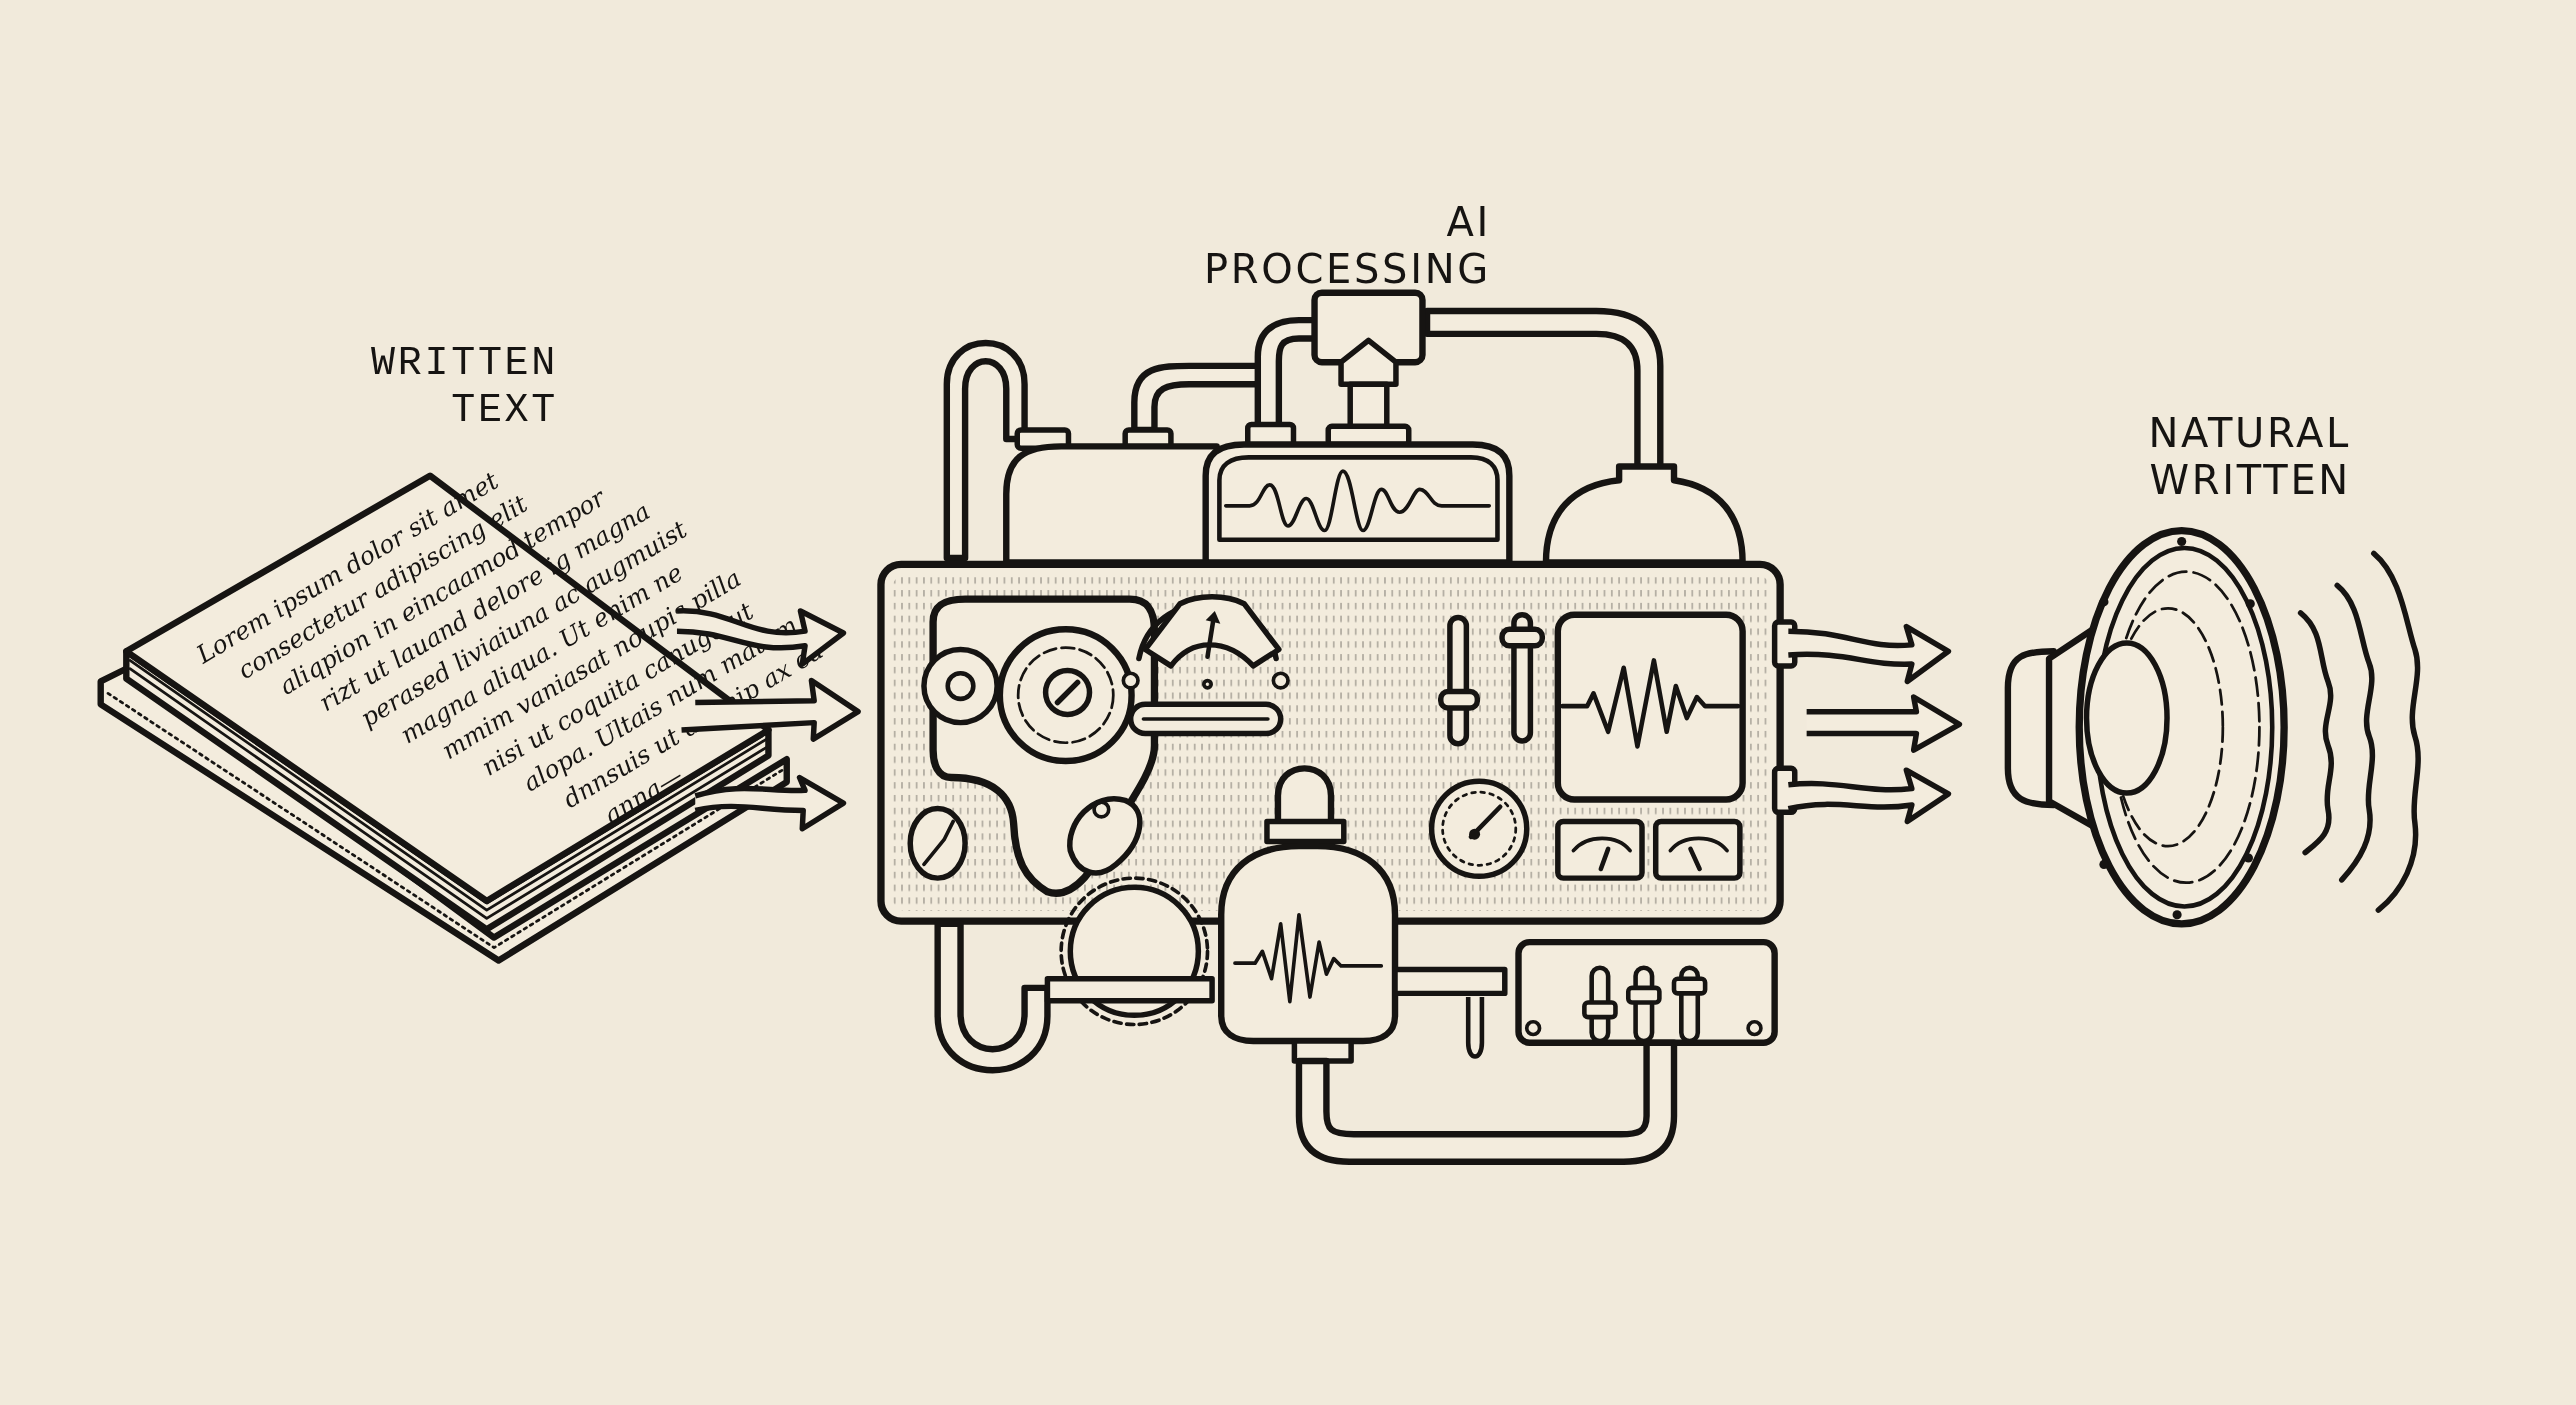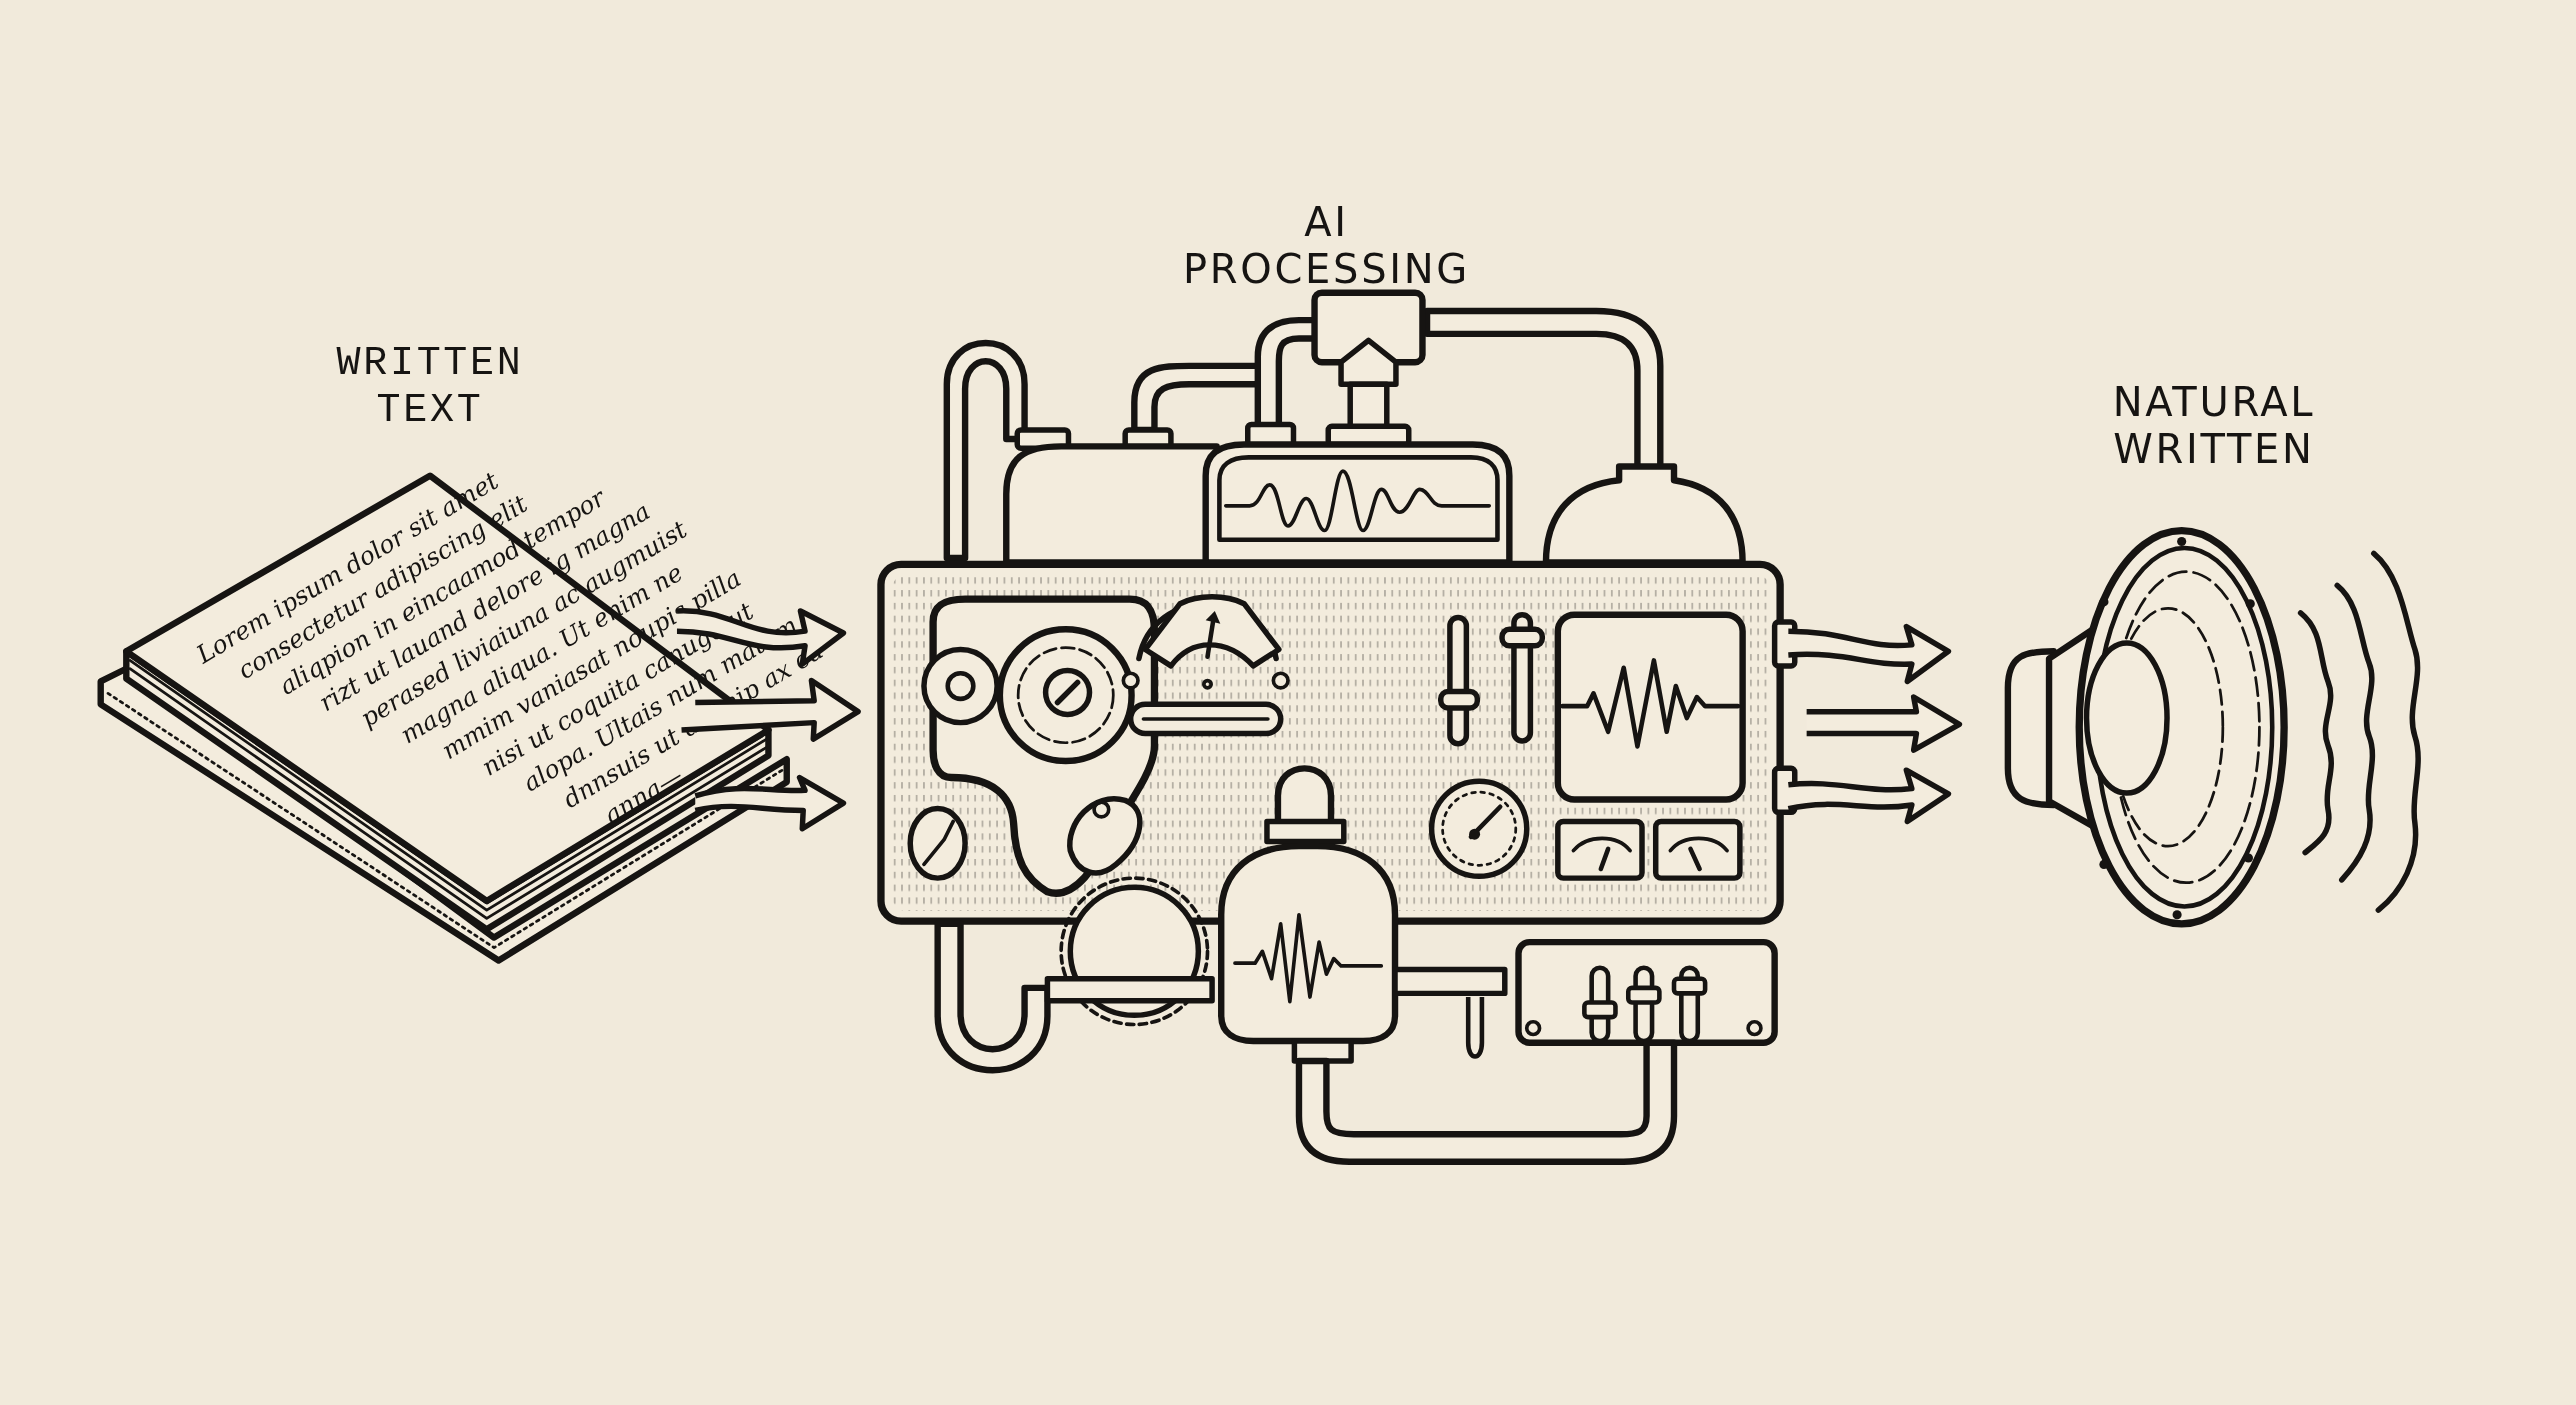--- a/index.html
+++ b/index.html
@@ -6,32 +6,32 @@
     body {
       width: 2576px; height: 1405px; overflow: hidden;
       background: #f1eadb;
       font-family: "DejaVu Sans", sans-serif;
       color: #161412;
       position: relative;
     }
     .canvas { position: absolute; left: 0; top: 0; width: 2576px; height: 1405px; }
     .label {
       position: absolute;
-      text-align: center;
+      text-align: right;
       font-family: "DejaVu Sans", sans-serif;
       font-weight: 400;
       letter-spacing: 2.7px;
       color: #161412;
       line-height: 1.18;
       font-size: 40px;
     }
     .label span { display: block; }
     #lbl-written { left: 302px; top: 340px; width: 256px; font-family: Liberation Mono, monospace; }
     #lbl-ai { left: 1162px; top: 199px; width: 329px; }
-    #lbl-speech { left: 2077px; top: 379px; width: 274px; }
+    #lbl-speech { left: 2077px; top: 410px; width: 274px; }
     svg text.script {
       font-family: "DejaVu Serif", serif;
       font-style: italic;
       font-size: 27px;
       fill: #161412;
     }
     .ink { stroke: #161412; fill: none; stroke-linecap: round; stroke-linejoin: round; }
     .ink-fill { fill: #f3ecdd; stroke: #161412; stroke-linejoin: round; }
   </style>
 </head>

